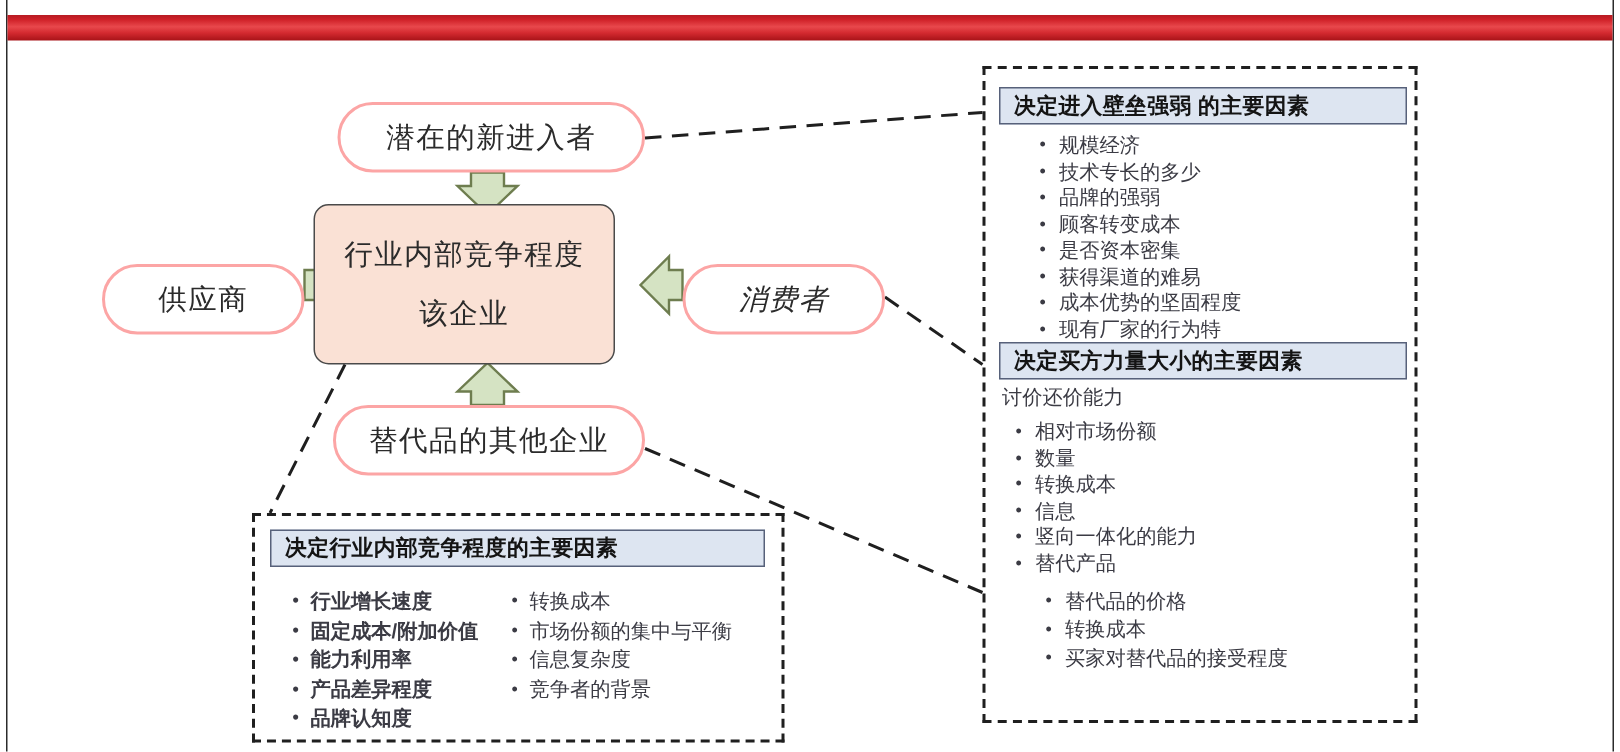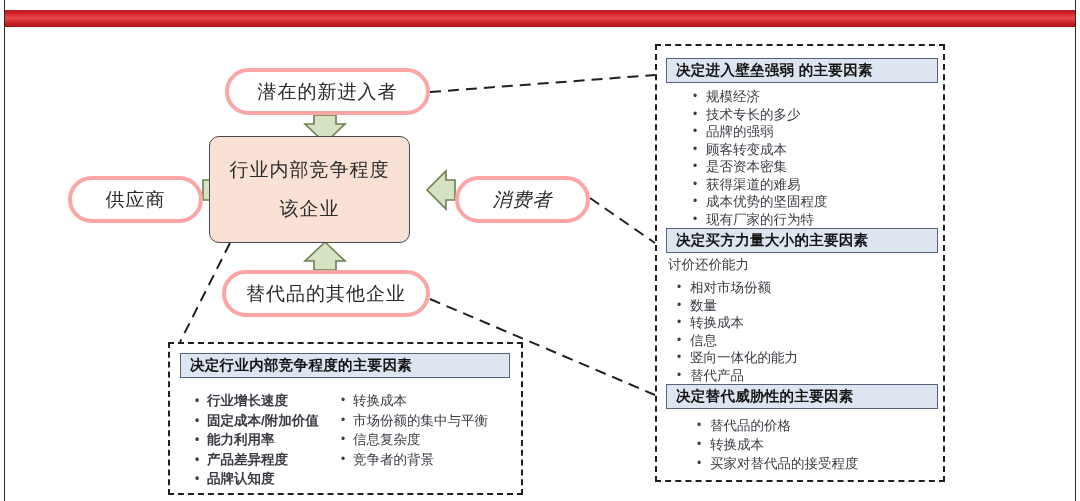--- a/index.html
+++ b/index.html
@@ -20,21 +20,21 @@
     position:absolute;left:5px;right:5px;top:10px;height:17px;
     background:linear-gradient(to bottom,#b61b22 0%,#cf2128 18%,#e8484c 46%,#d42a30 70%,#a81318 100%);
   }
 
   
   #wires{position:absolute;left:0;top:0;width:1080px;height:501px;pointer-events:none;}
 
   
   .node{
     position:absolute;
-    border:4px solid #fca5a5;
+    border:2px solid #fca5a5;
     border-radius:26px;
     background:#ffffff;
     display:flex;align-items:center;justify-content:center;
     color:#2b2b2b;
     font-size:19px;
     letter-spacing:1px;
     box-sizing:border-box;
   }
   #node-entrants{left:225px;top:68px;width:205px;height:47px;}
   #node-supplier{left:68px;top:176px;width:135px;height:47px;}
@@ -203,21 +203,20 @@
             <li>转换成本</li>
             <li>信息</li>
             <li>竖向一体化的能力</li>
             <li>替代产品</li>
           </ul>
       </div>
     </div>
   </div>
 
   <div class="panel" id="panel-sub">
-    <div class="sec-header">决定替代威胁性的主要因素</div>
     <ul class="bullets" id="sub-list">
         <li>替代品的价格</li>
         <li>转换成本</li>
         <li>买家对替代品的接受程度</li>
       </ul>
   </div>
 
   <div id="panel-rivalry">
     <div class="sec-header">决定行业内部竞争程度的主要因素</div>
     <div class="rv-cols">

